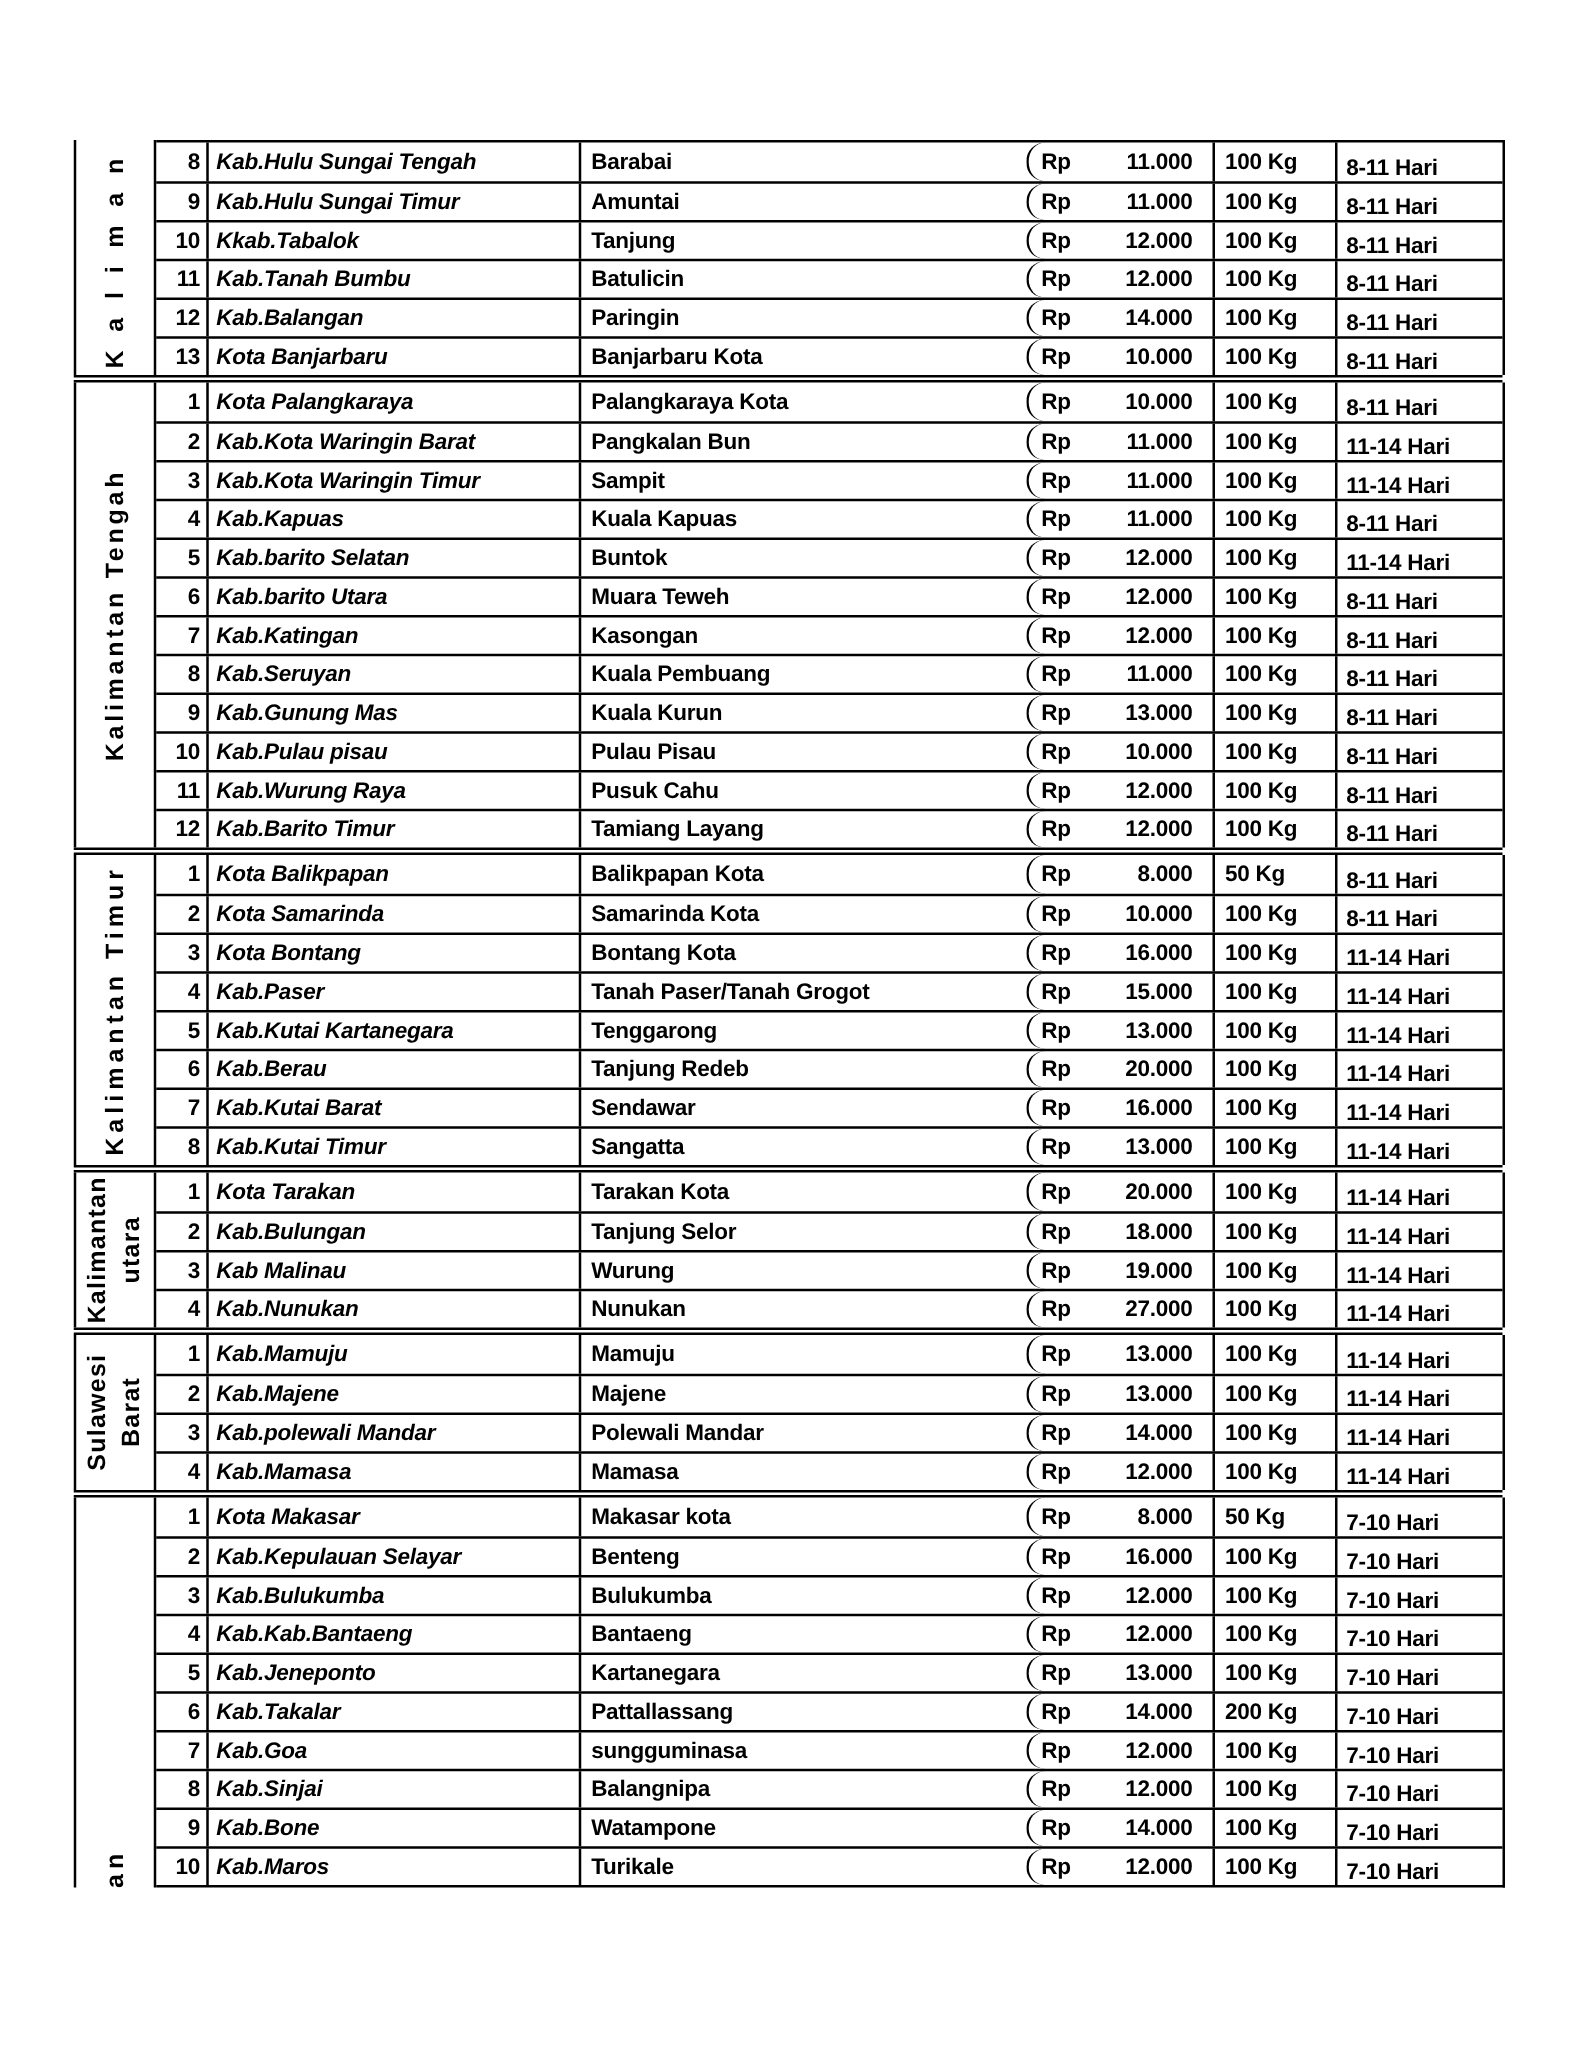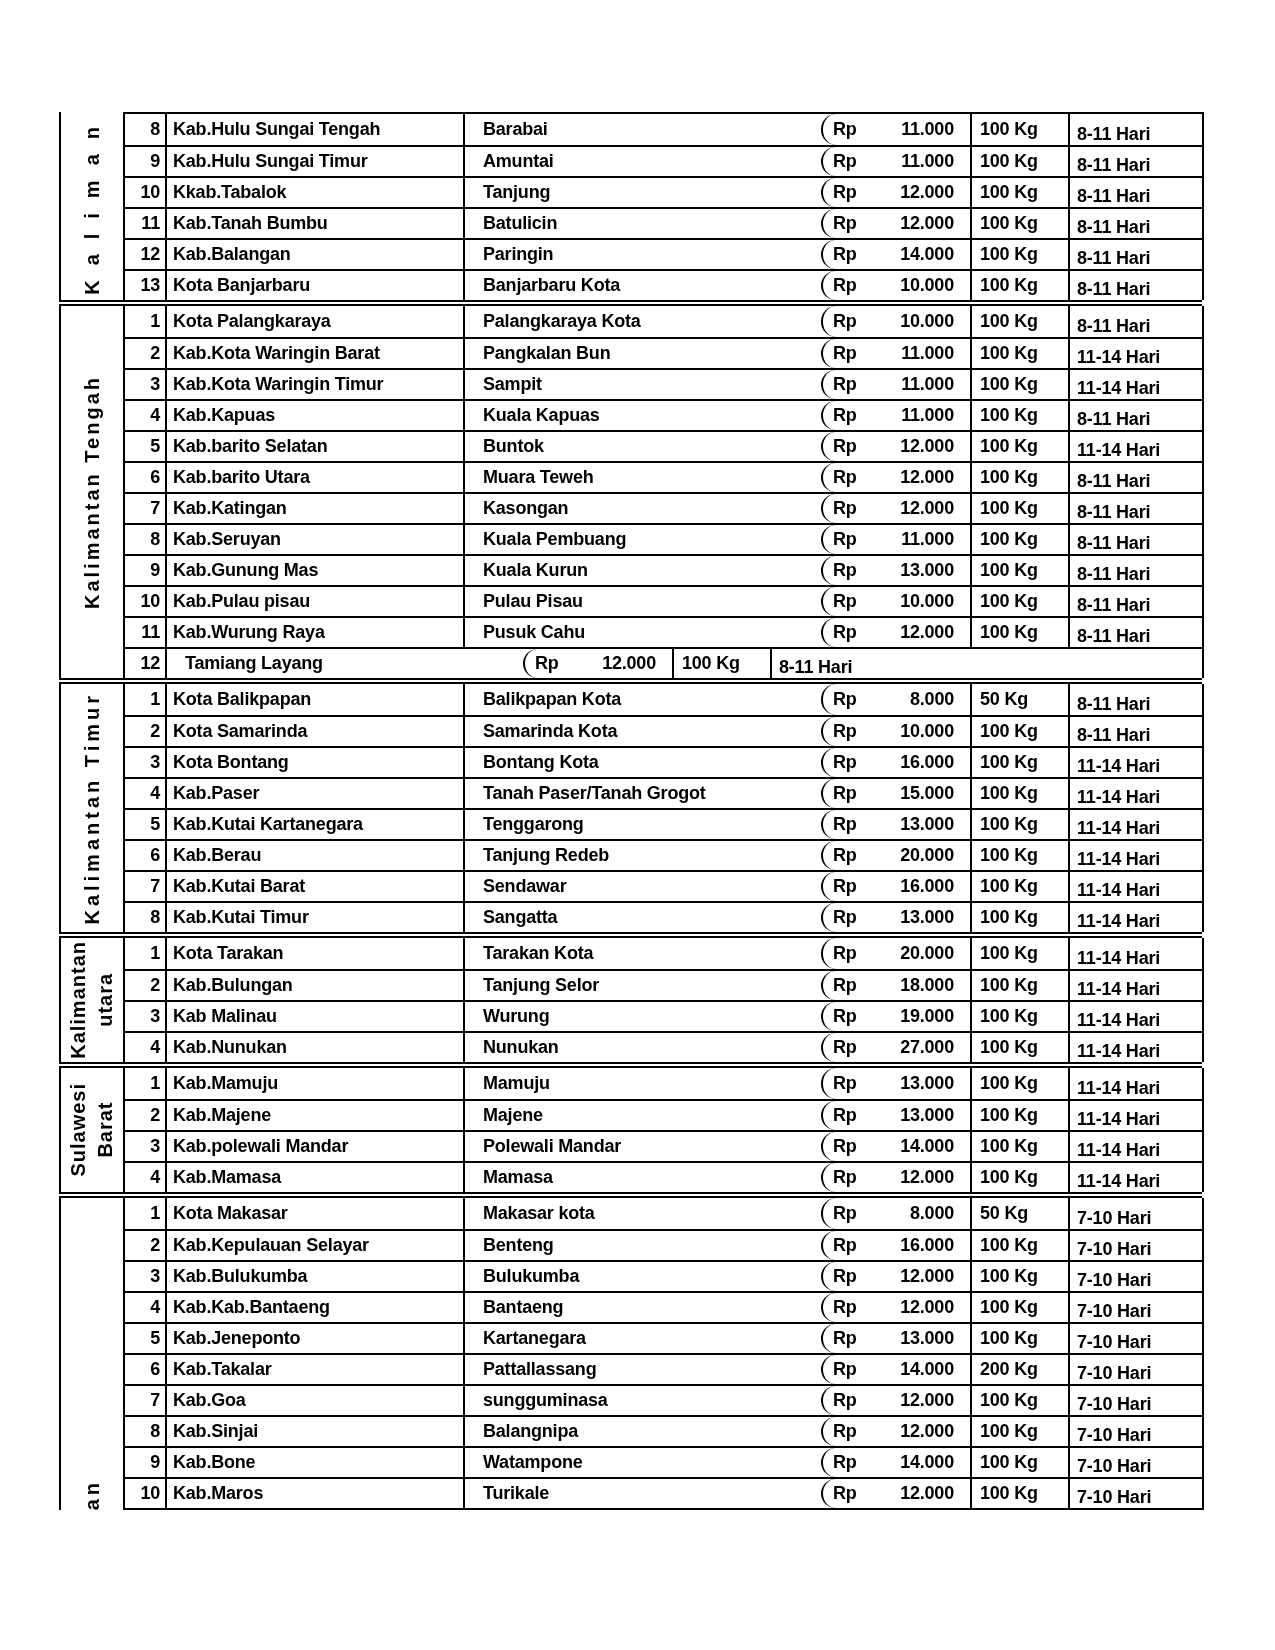--- a/index.html
+++ b/index.html
@@ -70,22 +70,22 @@
     display: flex;
     align-items: center;
     overflow: hidden;
     white-space: nowrap;
     font-size: 18px;
     letter-spacing: -0.2px;
   }
   .cell + .cell { border-left: 2px solid #000; }
 
   .c-no     { width: 40px;  justify-content: flex-end; padding-right: 5px; }
-  .c-name   { width: 298px; padding-left: 6px; }
-  .c-city   { width: 358px; padding-left: 18px; }
+  .c-name   { width: 298px; padding-left: 6px; font-style: italic; }
+  .c-city   { width: 358px; padding-left: 8px; }
   .c-price  { width: 149px; justify-content: space-between; padding: 0 16px 0 10px; border-radius: 15px; }
   .c-weight { width: 98px;  padding-left: 8px; }
   .c-days   { width: 134px; padding-left: 7px; align-items: flex-end; }
 </style>
 </head>
 <body>
 
 <div class="page">
   <div class="rates-table">
   <div class="section">
@@ -475,20 +475,23 @@
             </div>
     <div class="cell c-days">
               <span>8-11 Hari</span>
             </div>
   </div>
 
   <div class="row">
     <div class="cell c-no">
               <span>12</span>
             </div>
+    <div class="cell c-name">
+              <span>Kab.Barito Timur</span>
+            </div>
     <div class="cell c-city">
               <span>Tamiang Layang</span>
             </div>
     <div class="cell c-price">
       <span>Rp</span>
       <span>12.000</span>
     </div>
     <div class="cell c-weight">
               <span>100 Kg</span>
             </div>

